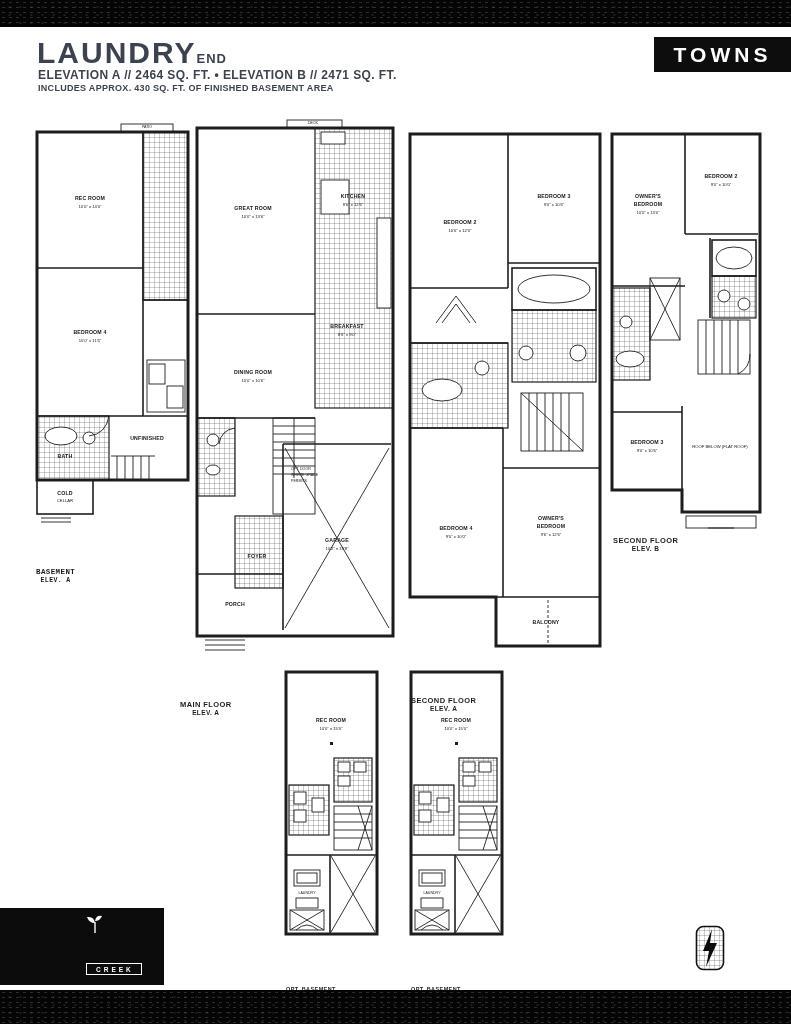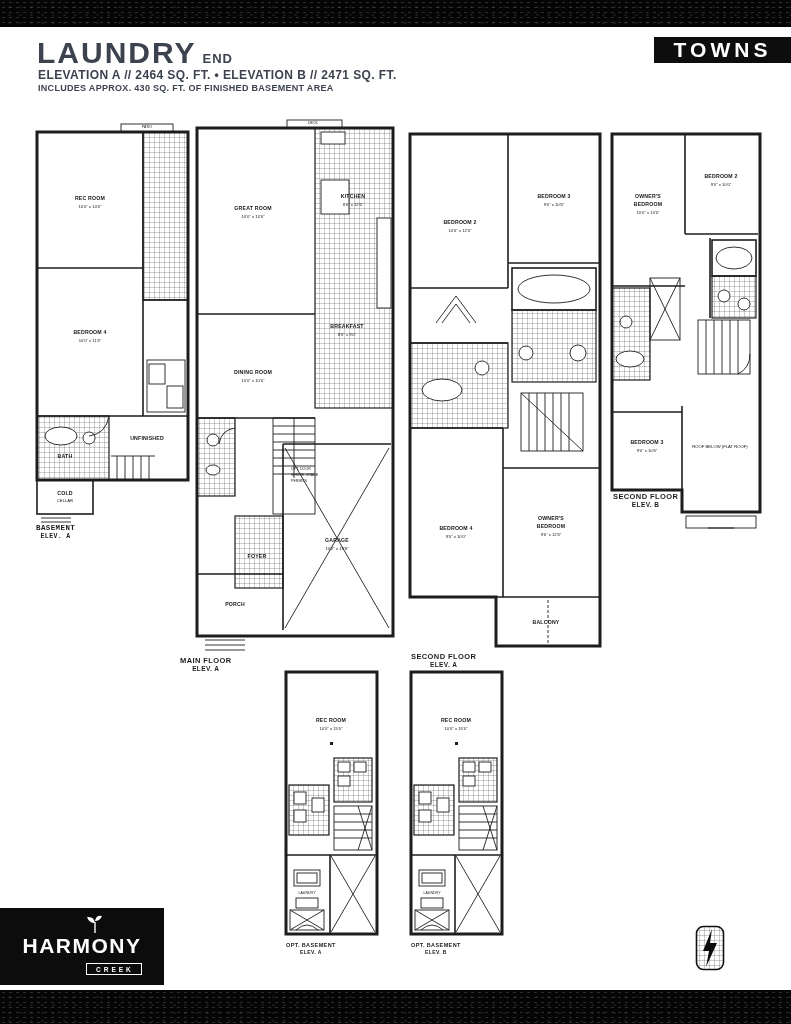--- a/index.html
+++ b/index.html
@@ -7,33 +7,33 @@
         font-family:"Liberation Sans",sans-serif;}
   .bar{position:absolute;left:0;width:791px;background-color:#050505;
        background-image:radial-gradient(rgba(255,255,255,.16) 1px,transparent 1.4px),
                         radial-gradient(rgba(255,255,255,.10) 1px,transparent 1.4px);
        background-size:7px 5px,11px 8px;background-position:0 0,4px 3px;}
   #topbar{top:0;height:27px;}
   #botbar{top:990px;height:34px;}
 
   #title{position:absolute;left:37px;top:36px;color:#3c424e;font-size:30px;
          font-weight:600;letter-spacing:2px;}
-  #title .suffix{font-size:13px;font-weight:700;letter-spacing:1px;margin-left:6px;}
+  #title .suffix{font-size:13px;font-weight:700;letter-spacing:1px;margin-left:0;}
   #elevline{position:absolute;left:38px;top:68px;color:#3c424e;font-size:12px;
             font-weight:700;letter-spacing:.4px;}
   #basementline{position:absolute;left:38px;top:83px;color:#3c424e;font-size:9px;
             font-weight:700;letter-spacing:.3px;}
-  #towns-badge{position:absolute;right:0;top:37px;width:137px;height:26px;background:#0d0d0d;
+  #towns-badge{position:absolute;right:0;top:37px;width:137px;height:35px;background:#0d0d0d;
             color:#fff;display:flex;align-items:center;justify-content:center;
             font-size:21px;font-weight:700;letter-spacing:4px;}
 
   .plan{position:absolute;}
   .plan svg{display:block;}
   .caption{position:absolute;color:#1d1d1d;font-weight:700;line-height:1.25;}
-  .caption .c1{font-size:7.5px;letter-spacing:.4px;}
+  .caption .c1{font-size:7.5px;letter-spacing:.4px;margin-top:44px;}
   .caption .c2{font-size:6.5px;letter-spacing:.4px;text-align:center;}
 
   
   .w3{stroke:#1d1d1d;stroke-width:3;fill:none;}
   .w2{stroke:#1d1d1d;stroke-width:1.6;fill:none;}
   .w1{stroke:#1d1d1d;stroke-width:.9;fill:none;}
   .wh{stroke:#1d1d1d;stroke-width:.9;fill:#fff;}
   .tile{fill:url(#tilepat);stroke:#1d1d1d;stroke-width:1.2;}
   .rn{font:700 5.2px "Liberation Sans",sans-serif;fill:#161616;letter-spacing:.2px;}
   .rd{font:400 4.2px "Liberation Sans",sans-serif;fill:#161616;}
@@ -352,21 +352,20 @@
     <div class="c1" style="font-size:5.5px">OPT. BASEMENT</div>
     <div class="c2" style="font-size:5px">ELEV. B</div>
   </div>
 
   <div id="logo">
     <svg width="22" height="20" style="position:absolute;left:84px;top:6px;" viewBox="0 0 22 20">
       <path d="M11,19 Q11,12 11,8" stroke="#fff" stroke-width="1.4" fill="none"></path>
       <path d="M11,9 Q5,9 3,3 Q10,2 11,9" fill="#fff"></path>
       <path d="M11,7 Q16,7 18,2 Q12,1 11,7" fill="#fff"></path>
     </svg>
-    <div class="brand">HARMONY</div>
     <div class="creek">CREEK</div>
   </div>
 
   <svg id="bolt-badge" width="30" height="46" viewBox="0 0 30 46">
     <rect x="1.5" y="1.5" width="27" height="43" rx="7" fill="url(#tilepat)" stroke="#111" stroke-width="1.6"></rect>
     <polygon points="17,4 8,26 14,26 11,42 22,18 15,18" fill="#0b0b0b"></polygon>
   </svg>
 
   <div id="botbar" class="bar"></div>
 

